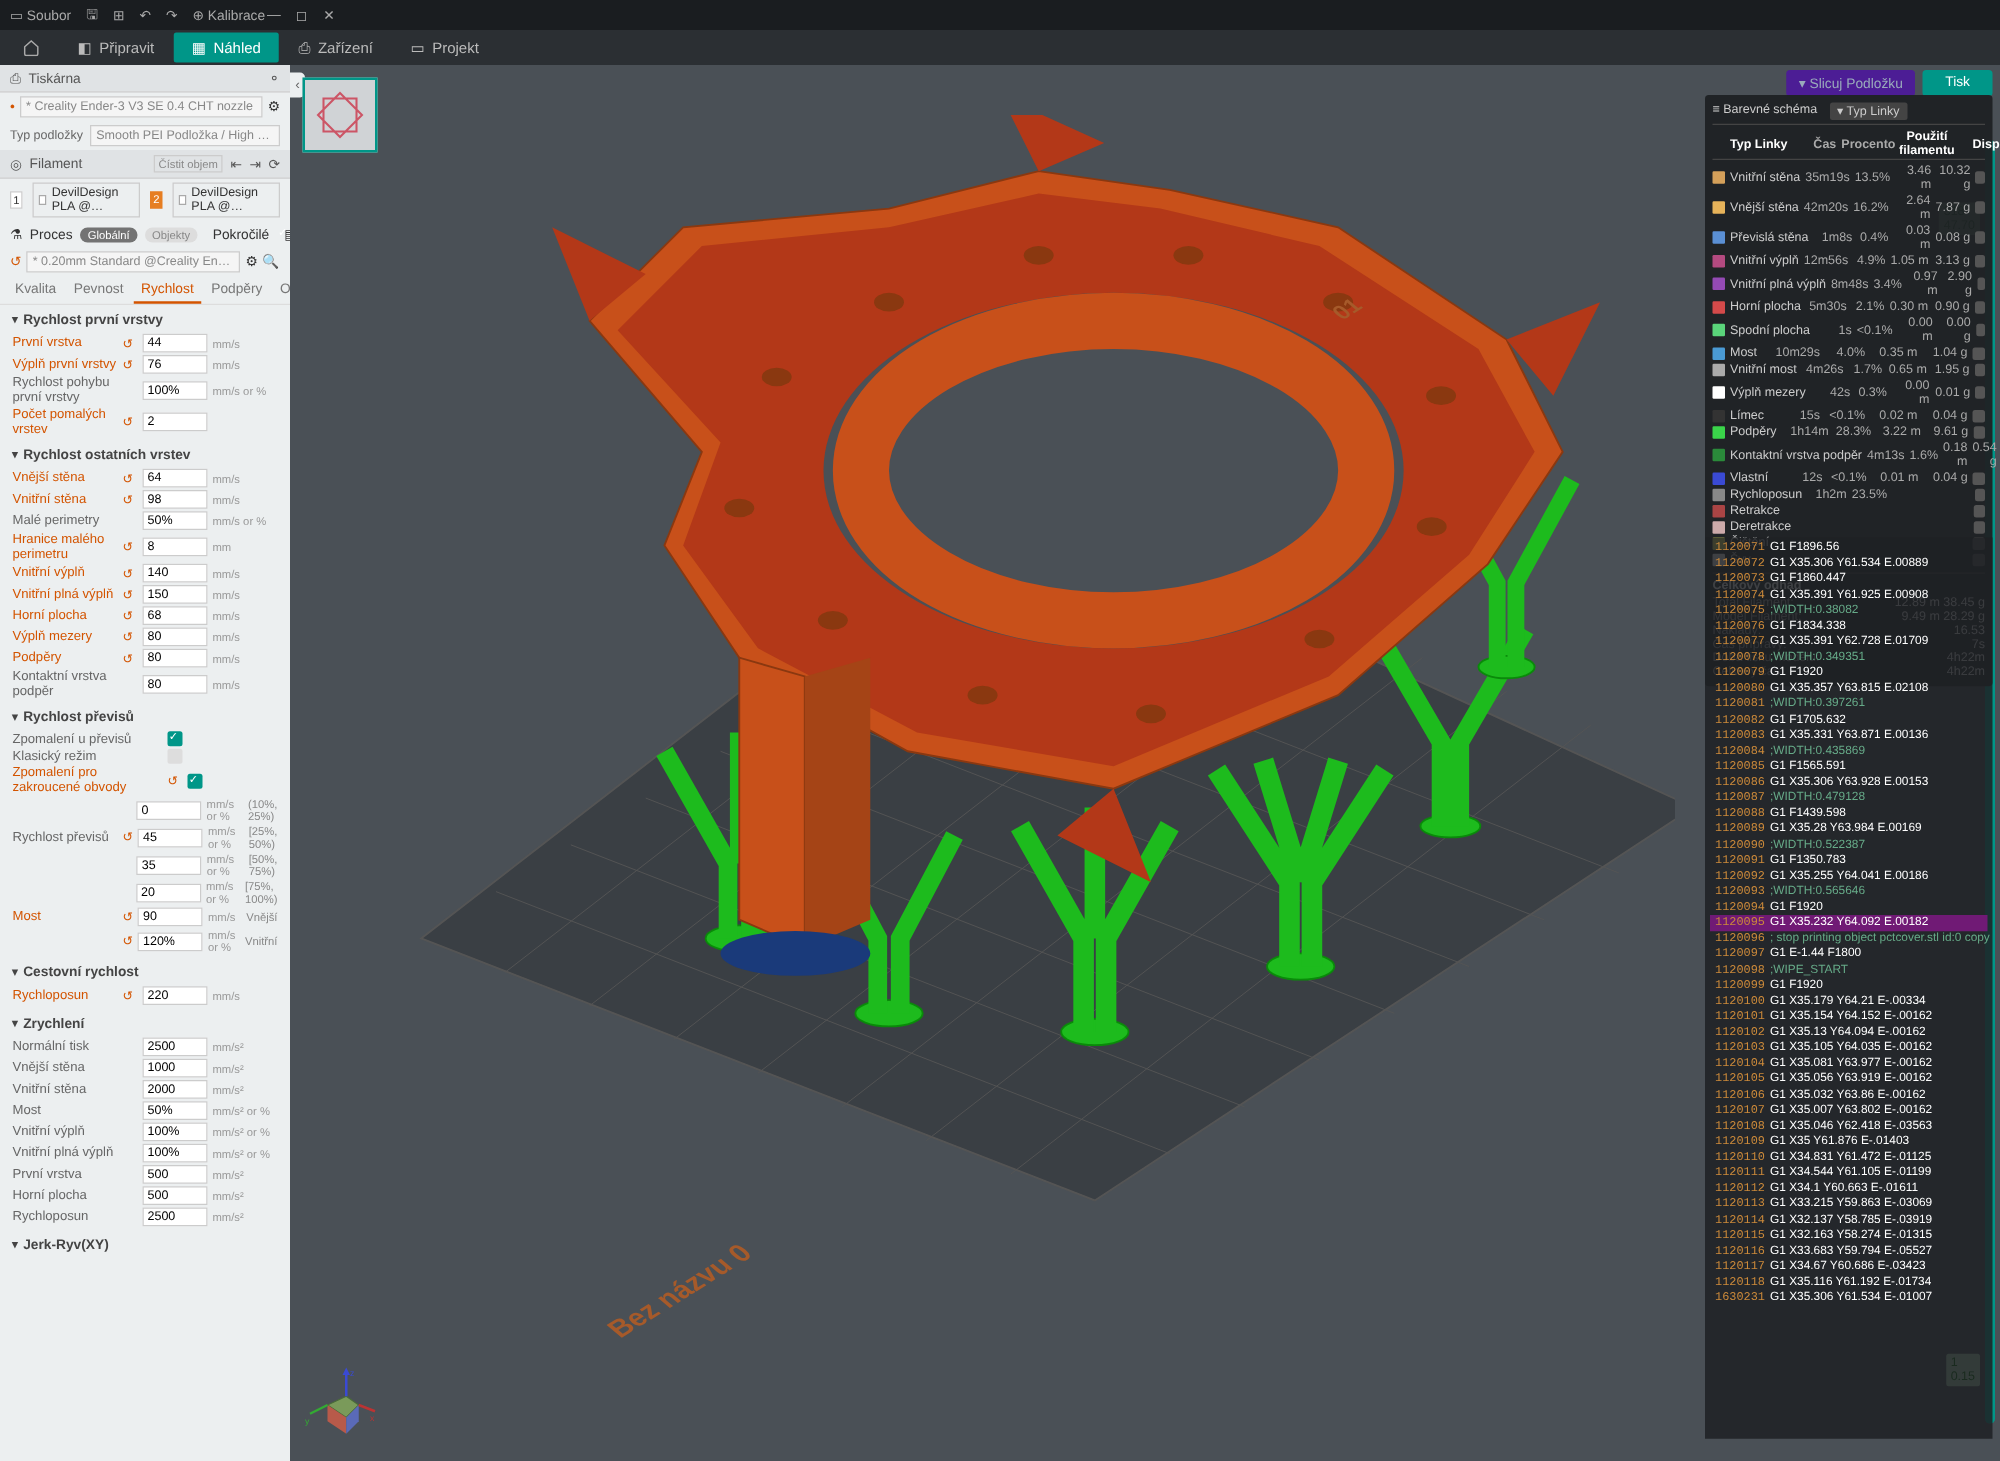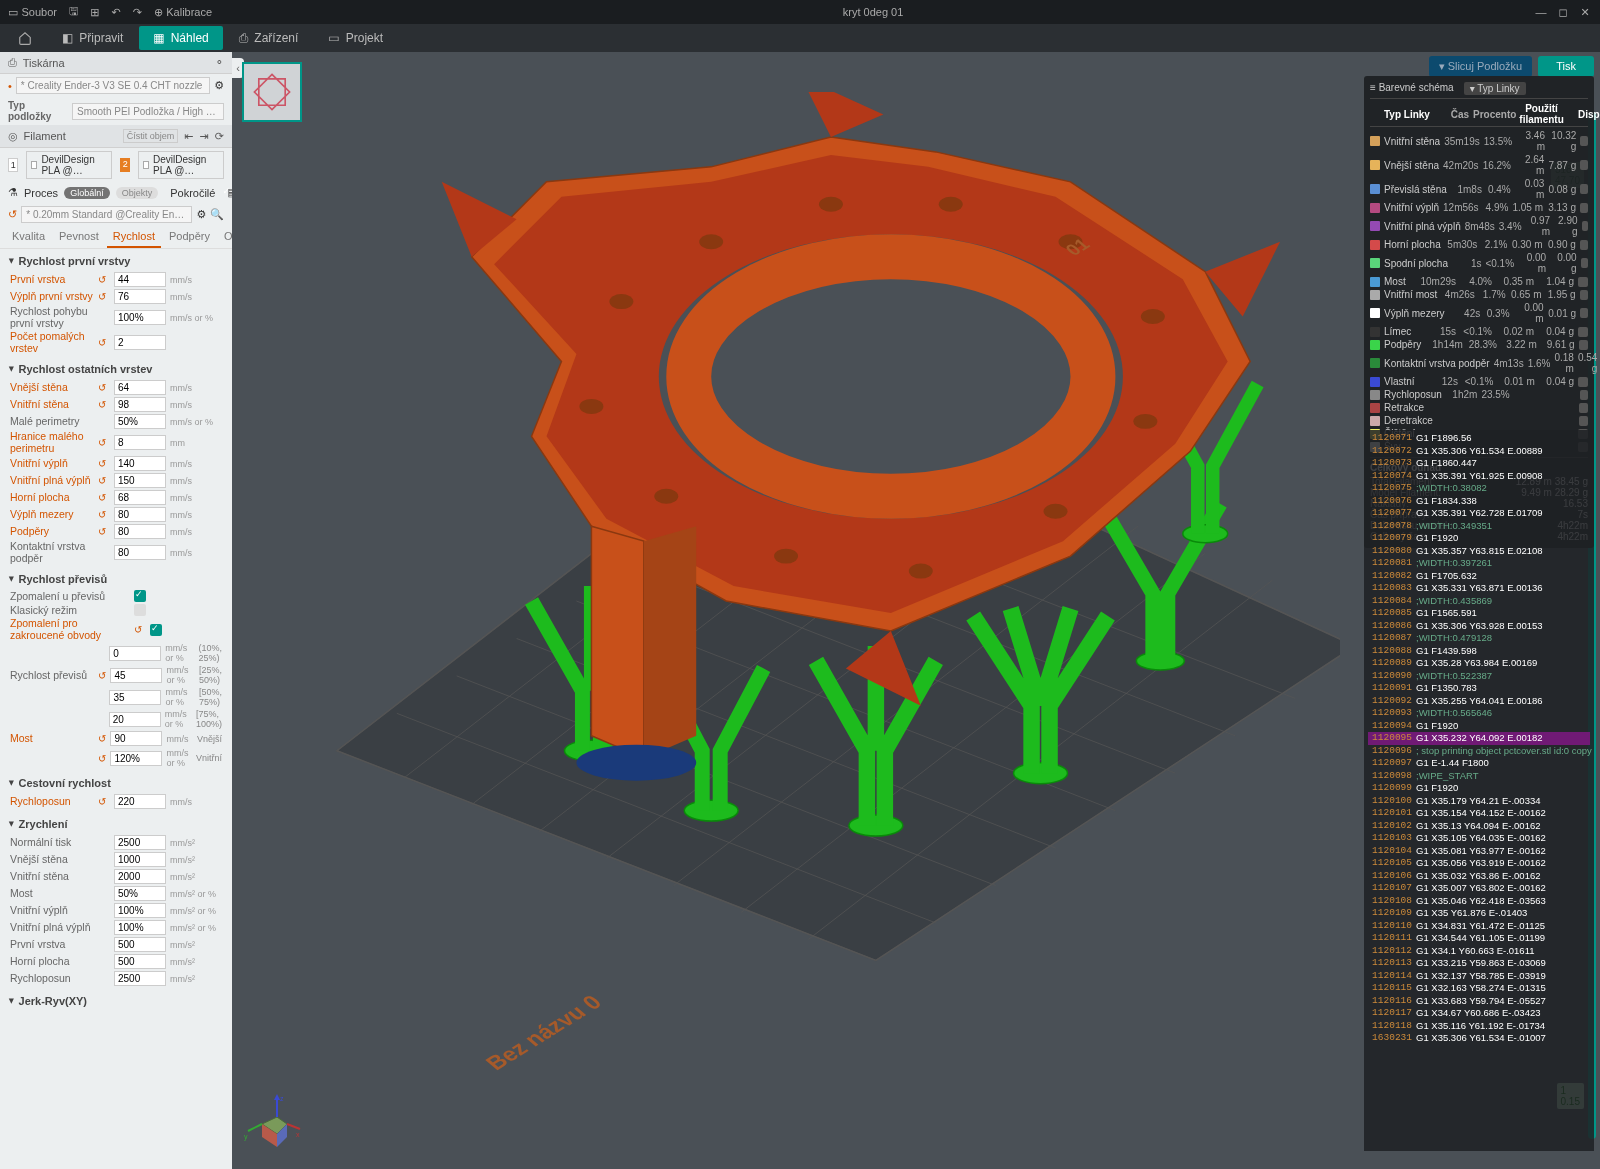--- a/index.html
+++ b/index.html
@@ -20,21 +20,21 @@
 
 
 .content { display:flex; height:calc(100% - 52px); }
 .sidebar { width:232px; background:#eceff0; color:#333; display:flex; flex-direction:column; overflow-y:auto; scrollbar-width:thin; font-size:11px; }
 .viewport { flex:1; position:relative; background:#4a5056; overflow:hidden; }
 
 
 .sb-hdr { background:#e0e3e5; padding:4px 8px; display:flex; align-items:center; gap:6px; color:#555; font-size:11px; border-bottom:1px solid #d0d0d0; }
 .sb-row { padding:3px 8px; display:flex; align-items:center; gap:4px; font-size:11px; }
 .sb-sel { flex:1; background:#f5f5f5; border:1px solid #ccc; padding:2px 4px; color:#888; font-size:10px; white-space:nowrap; overflow:hidden; text-overflow:ellipsis; }
-.sb-label { flex:0 0 60px; color:#666; font-size:10px;font-weight:bold; }
+.sb-label { flex:0 0 60px; color:#666; font-size:10px; }
 .fil-chip { display:inline-flex; align-items:center; gap:4px; padding:2px 4px; border:1px solid #ccc; font-size:10px; }
 .fil-num { width:14px; height:14px; background:#fff; border:1px solid #ccc; text-align:center; line-height:12px; font-size:9px; }
 .fil-num.orange { background:#e67e22; color:#fff; border:none; }
 
 .proc-row { padding:4px 8px; display:flex; align-items:center; gap:6px; font-size:11px; }
 .pill { padding:1px 6px; border-radius:8px; font-size:9px; }
 .pill.glob { background:#737373; color:#fff; }
 .pill.obj { background:#ddd; color:#888; }
 
 
@@ -89,41 +89,40 @@
 .legend .summary .srow .sv { color:#ddd;}
 
 .gcode { position:absolute; top:378px; right:6px; width:230px; bottom:18px; background:rgba(30,33,36,.86); overflow:hidden; font-family:"Consolas",monospace; font-size:9.5px; line-height:12.5px; padding:2px 4px;}
 .gcode .gl { white-space:nowrap; display:flex; gap:4px;}
 .gcode .ln { color:#cc8a3a; width:44px; text-align:right; flex-shrink:0;font-family:Liberation Mono, monospace;}
 .gcode .gc { color:#fff; }
 .gcode .cm { color:#6a8; }
 .gcode .sel { background:#701a75; }
 
 .topright-btns { position:absolute; top:4px; right:6px; display:flex; gap:6px; }
-.btn-slice { background:#0c4a6e; color:#9ab; padding:4px 10px; border-radius:3px; font-size:11px;margin-left:36px;}
+.btn-slice { background:#4c1d95; color:#9ab; padding:4px 10px; border-radius:3px; font-size:11px;margin-left:36px;}
 .btn-print { background:#009688; color:#fff; padding:4px 18px; border-radius:3px; font-size:11px;}
 
 .collapse-handle{ position:absolute; left:0; top:6px; width:12px; height:20px; background:#eceff0; border-radius:0 4px 4px 0; display:flex; align-items:center; justify-content:center; color:#666; cursor:pointer;}
 
 
 .bed-text { position:absolute; font-size:22px; color:#a65a2a; font-weight:600; transform:rotate(-32deg) skewX(18deg); }
 </style>
 </head>
 <body>
 
 <div class="titlebar">
   <div class="left">
     <span>▭ <span>Soubor</span></span>
     <span>🖫</span>
     <span>⊞</span>
     <span>↶</span>
     <span>↷</span>
     <span>⊕ <span>Kalibrace</span></span>
   </div>
-  <div class="center">kryt 0deg 01</div>
   <div class="right">
     <span class="win-btn">—</span>
     <span class="win-btn">◻</span>
     <span class="win-btn">✕</span>
   </div>
 </div>
 
 <div class="main-tabs">
   <div class="main-tab">
       <svg class="home-icon" viewBox="0 0 24 24" fill="none" stroke="#aaa" stroke-width="2">

